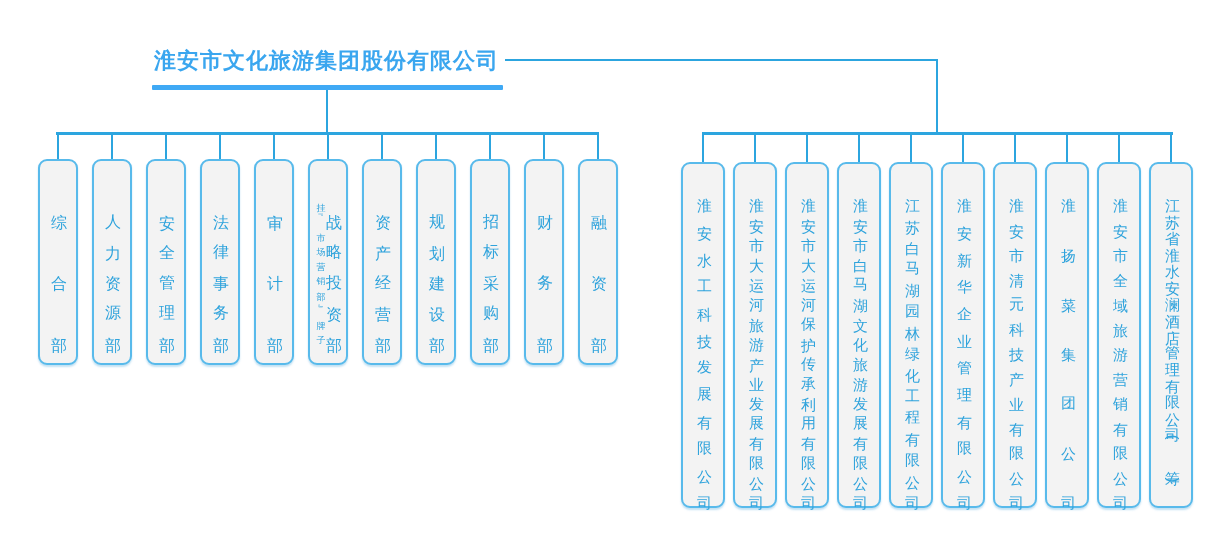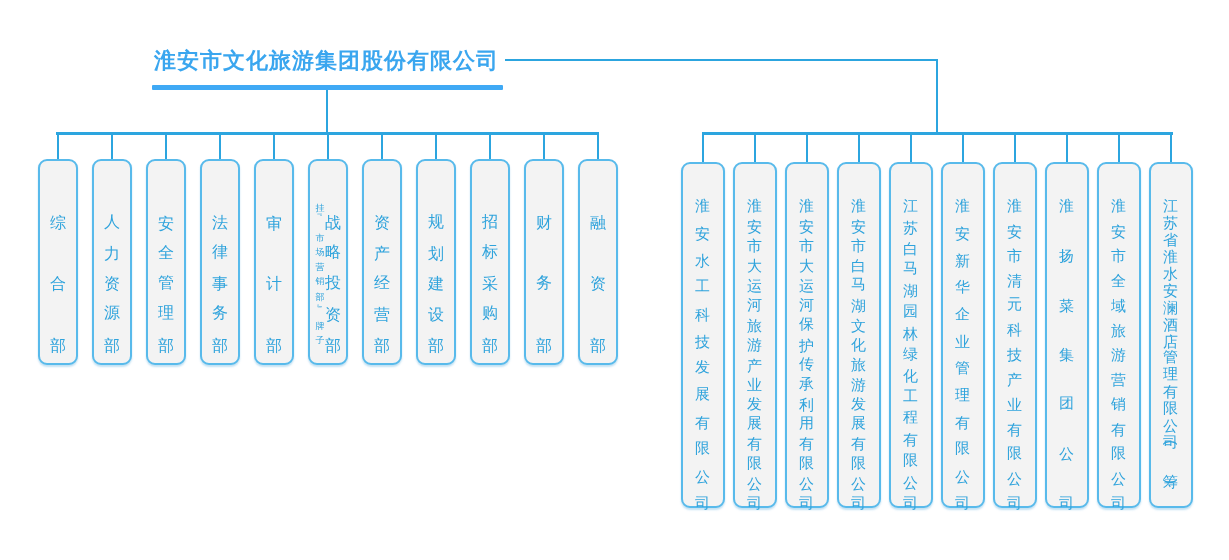--- a/index.html
+++ b/index.html
@@ -1,21 +1,21 @@
 <!DOCTYPE html>
 <html><head>
 <meta charset="utf-8">
 <style>
   html,body{margin:0;padding:0;background:#ffffff;}
   #canvas{
     position:relative;
     width:1229px;height:560px;
     background:#ffffff;
     overflow:hidden;
-    font-family:Liberation Sans, sans-serif;
+    font-family:Liberation Mono, monospace;
   }
   
   .org-title{
     position:absolute;
     left:154px;top:46px;
     font-size:22px;
     font-weight:bold;
     letter-spacing:1px;
     color:#3aa6ef;
     white-space:nowrap;

